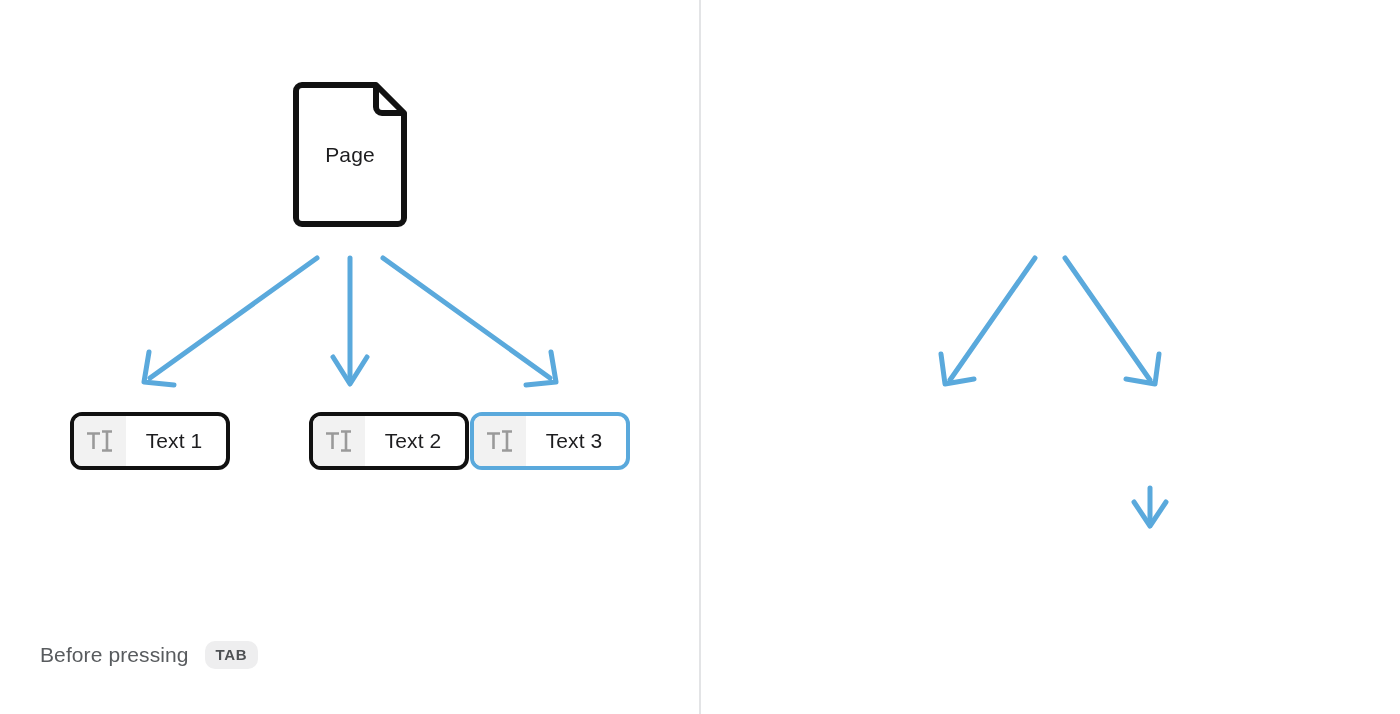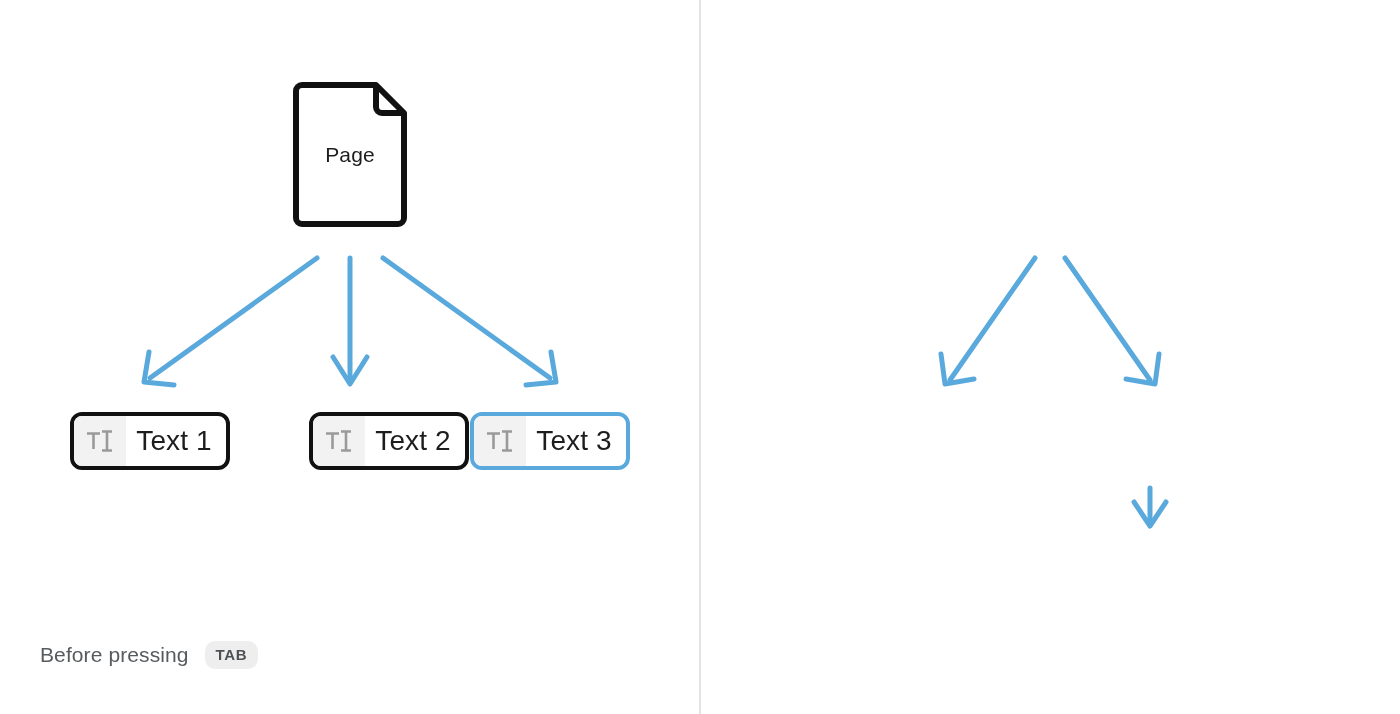--- a/index.html
+++ b/index.html
@@ -85,21 +85,21 @@
     display: flex;
     align-items: center;
     justify-content: center;
   }
   .field-icon svg { display: block; }
   .field-label {
     flex: 1 1 auto;
     display: flex;
     align-items: center;
     justify-content: center;
-    font-size: 28px;
+    font-size: 21px;
     color: #1d1d1f;
     padding-right: 4px;
     letter-spacing: .1px;
   }
 
   
   .arrow-layer {
     position: absolute;
     left: 0; top: 0;
     width: 700px; height: 714px;

